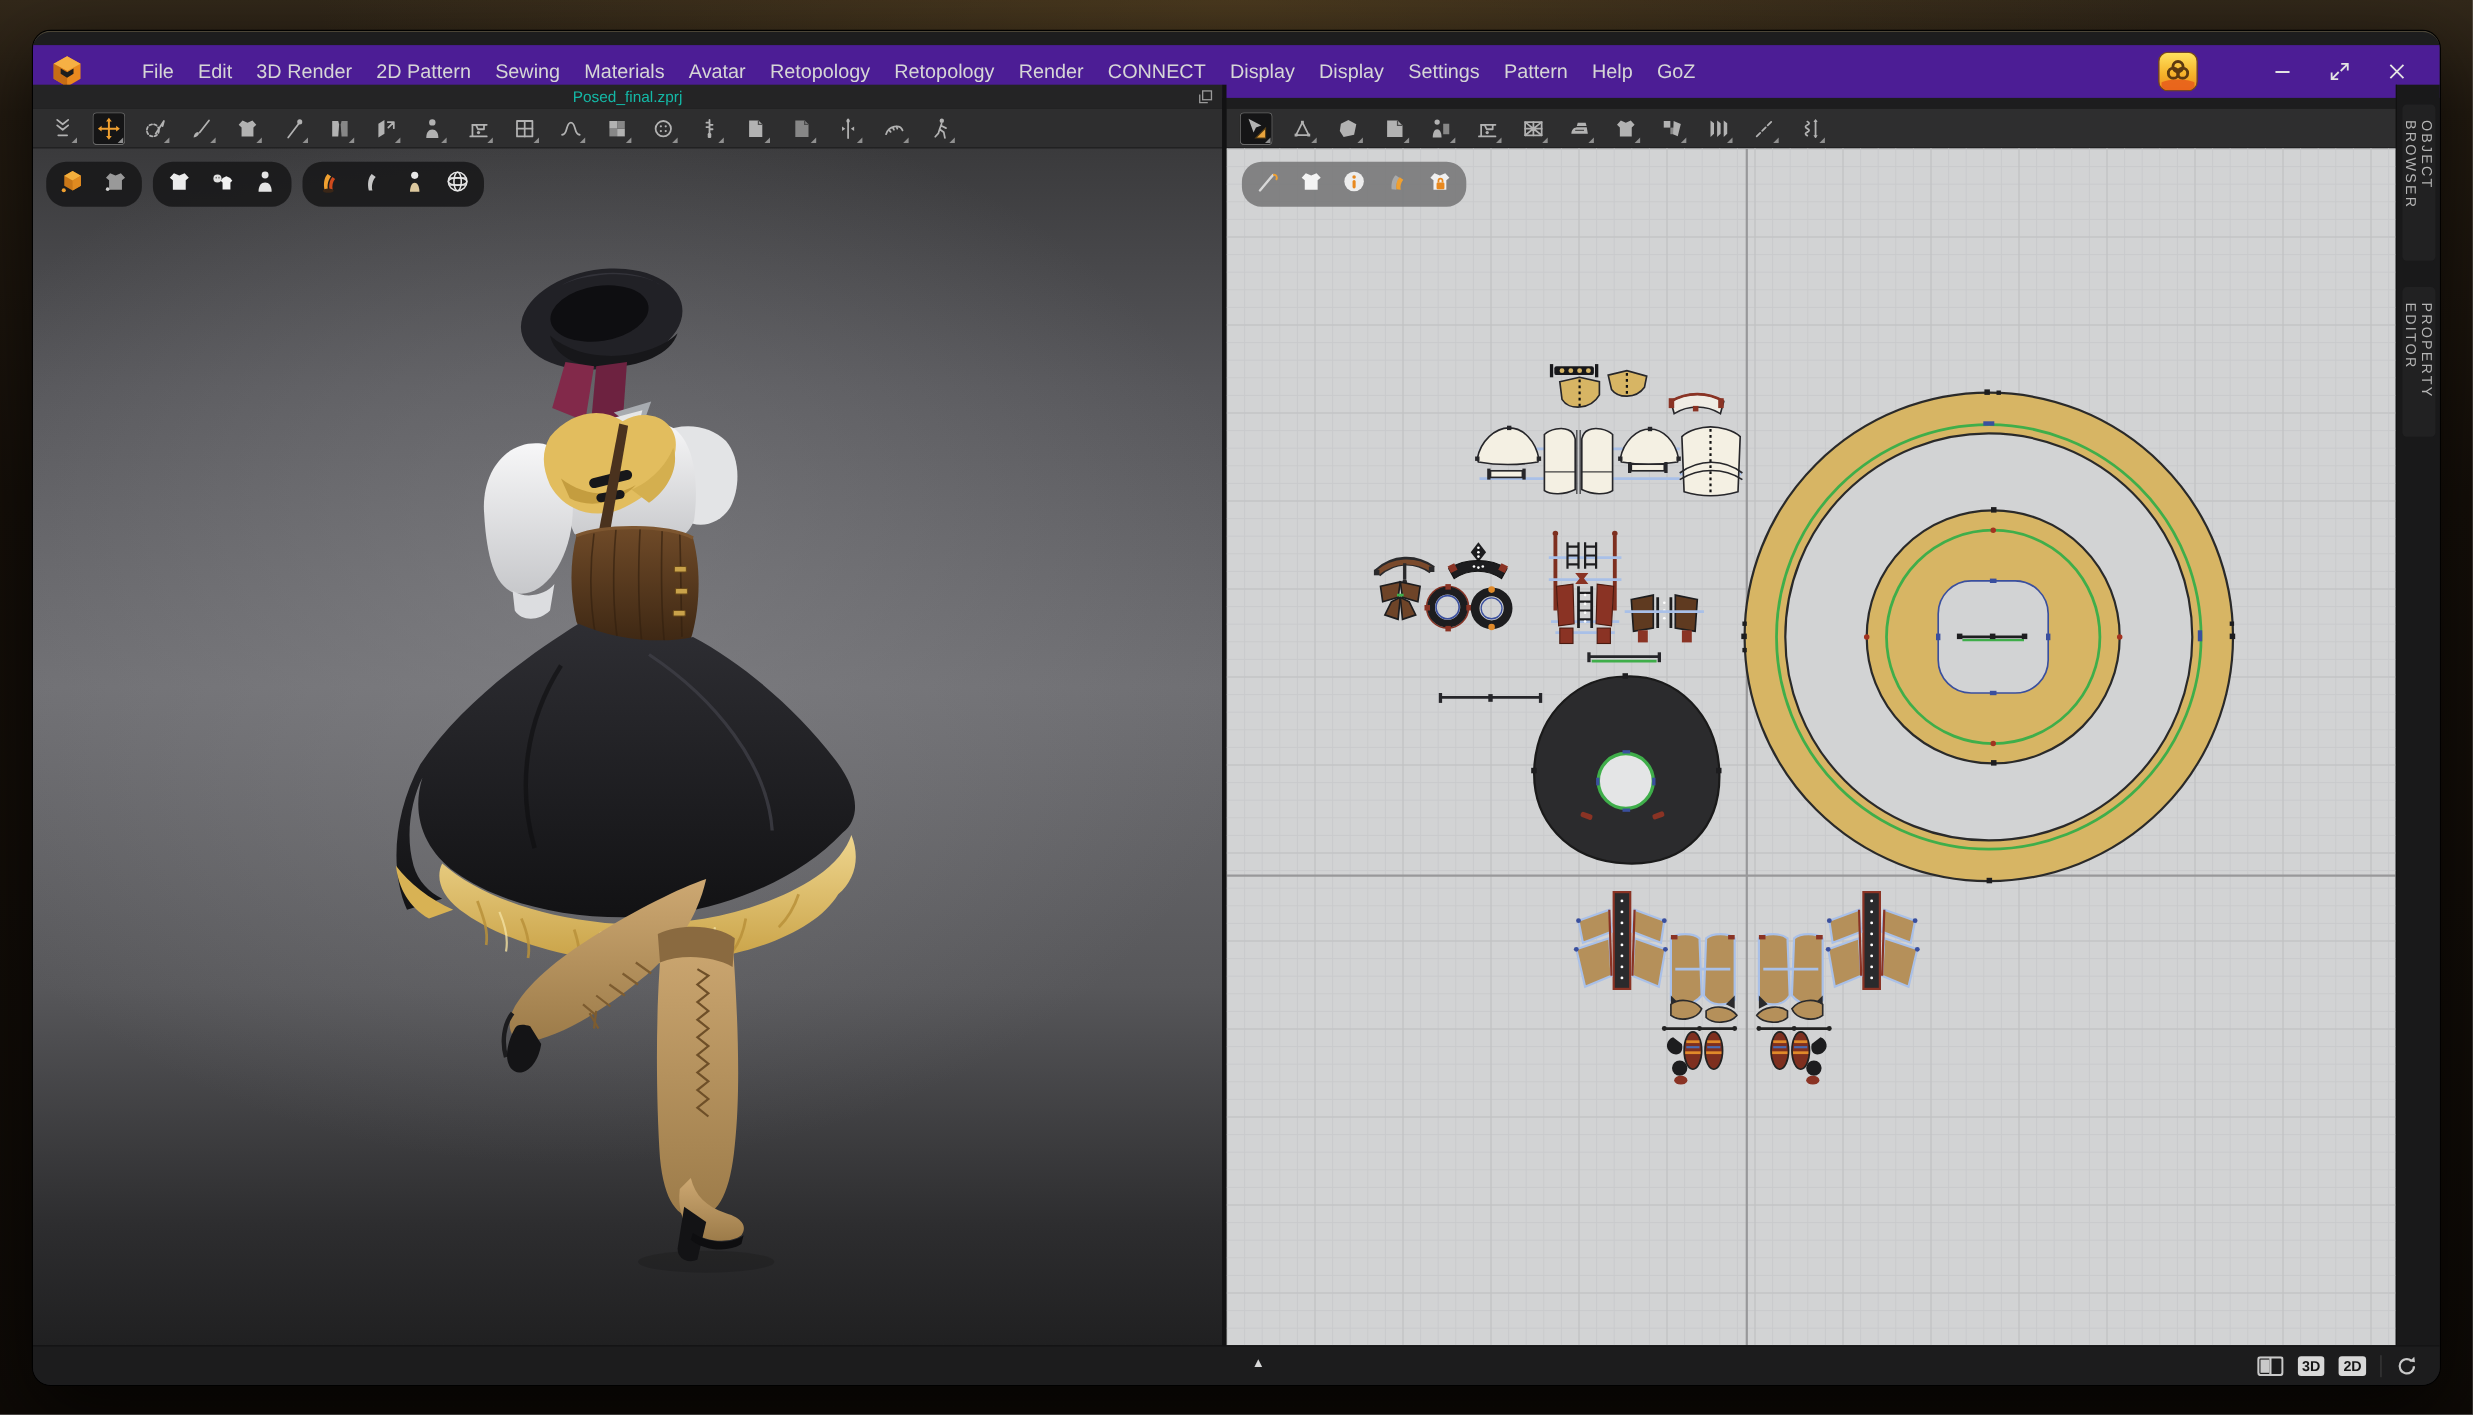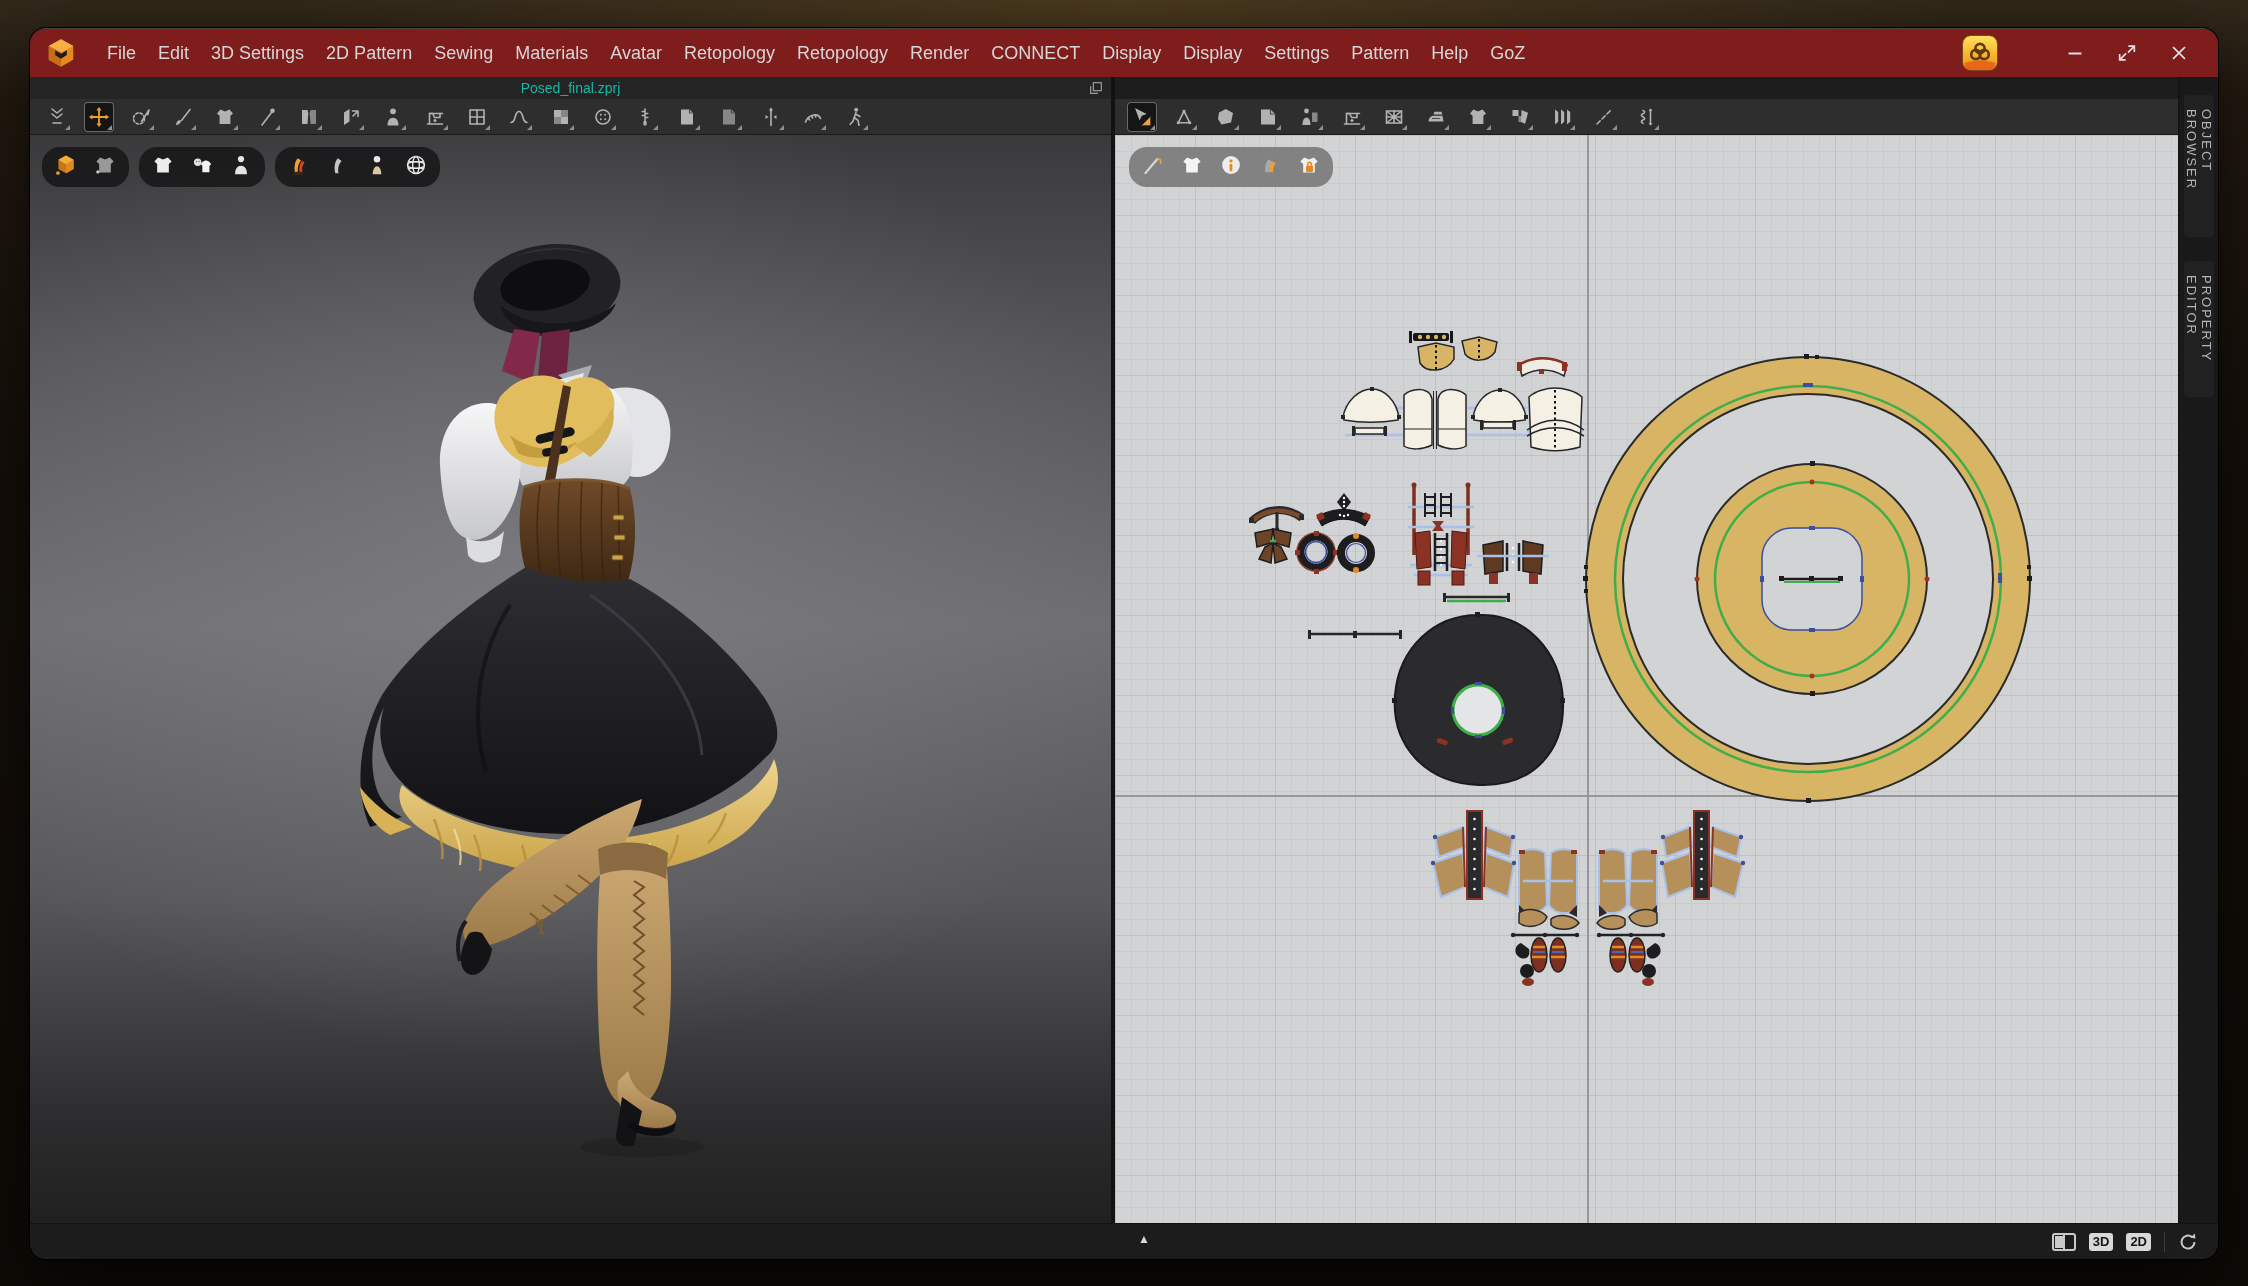--- a/index.html
+++ b/index.html
@@ -9,21 +9,21 @@
     background:
       radial-gradient(1200px 300px at 50% 0%, rgba(120,90,40,.35), rgba(0,0,0,0) 70%),
       linear-gradient(180deg,#32281a 0%, #221a10 8%, #150f09 35%, #0e0a06 100%);
   }
   .window{
     position:absolute;left:30px;top:28px;width:2188px;height:1230px;
     background:#1d1d1e;border-radius:16px;overflow:hidden;
     border-top:1px solid #4a4436;box-shadow:0 0 0 1px #000,0 24px 70px rgba(0,0,0,.65);
   }
   
-  .menubar{position:absolute;left:0;top:0;width:100%;height:48px;background:#7f1d1d;display:flex;align-items:center;padding-left:14px;box-sizing:border-box;}
+  .menubar{position:absolute;left:0;top:12px;width:100%;height:48px;background:#4c1d95;display:flex;align-items:center;padding-left:14px;box-sizing:border-box;gap:22px;}
   .logo{width:34px;height:34px;margin-right:18px;flex:0 0 auto;}
   .menu-items{display:flex;align-items:center;}
   .menu-item{color:#d6d6d6;font-size:18px;padding:6px 11px;border-radius:4px;cursor:default;white-space:nowrap;}
   .mb-right{position:absolute;right:0;top:0;height:48px;display:flex;align-items:center;padding-right:26px;gap:26px;}
   .goz-badge{width:36px;height:36px;border-radius:9px;margin-right:38px;position:relative;overflow:hidden;
     background:linear-gradient(180deg,#ffe15e 0%,#f6b42c 55%,#ef8d1a 100%);border:1px solid #7a4a10;box-sizing:border-box;}
   .winctl{width:26px;height:26px;display:flex;align-items:center;justify-content:center;}
   .winctl svg{width:22px;height:22px;}
   
   .tabbar{position:absolute;top:48px;height:22px;background:#242425;border-bottom:1px solid #161617;display:flex;align-items:center;justify-content:center;}
@@ -76,21 +76,21 @@
   <div class="menubar">
     <svg class="logo" viewBox="0 0 32 32">
       <path d="M16 3l11.5 6.3v13L16 29 4.5 22.3v-13z" fill="#e8891f"></path>
       <path d="M16 3l11.5 6.3L16 15.5 4.5 9.3z" fill="#f6b044"></path>
       <path d="M16 15.5V29L4.5 22.3v-13z" fill="#c76d15"></path>
       <path d="M10.5 13.5l5.5 3.2 5.5-3.2v4.4L16 21.3l-5.5-3.4z" fill="#1d1d1e"></path>
     </svg>
     <div class="menu-items">
         <div class="menu-item">File</div>
         <div class="menu-item">Edit</div>
-        <div class="menu-item">3D Settings</div>
+        <div class="menu-item">3D Render</div>
         <div class="menu-item">2D Pattern</div>
         <div class="menu-item">Sewing</div>
         <div class="menu-item">Materials</div>
         <div class="menu-item">Avatar</div>
         <div class="menu-item">Retopology</div>
         <div class="menu-item">Retopology</div>
         <div class="menu-item">Render</div>
         <div class="menu-item">CONNECT</div>
         <div class="menu-item">Display</div>
         <div class="menu-item">Display</div>

